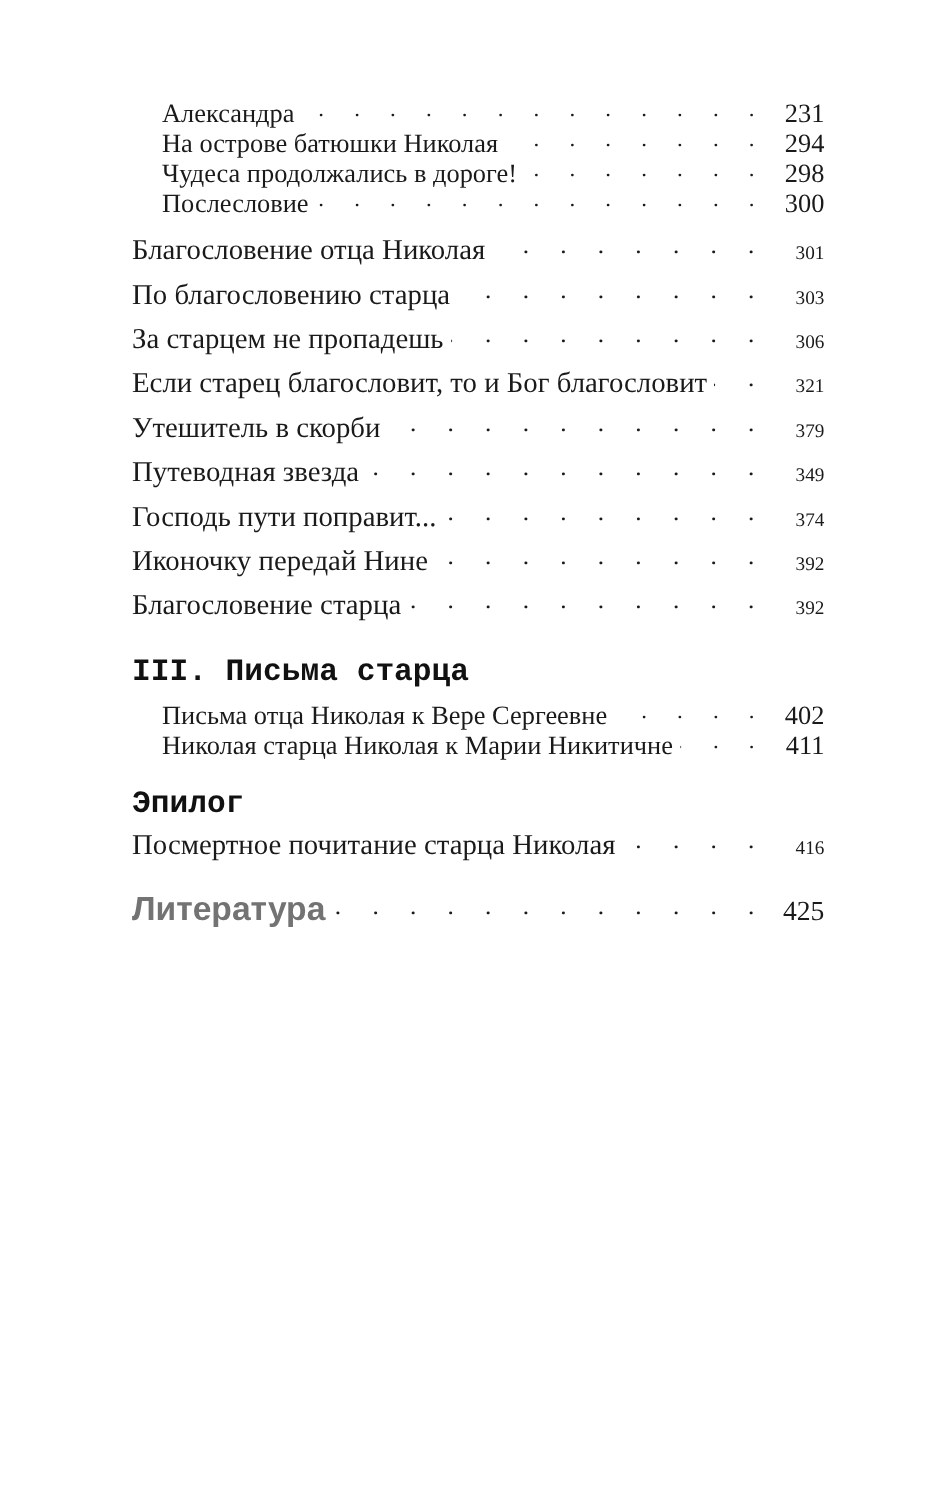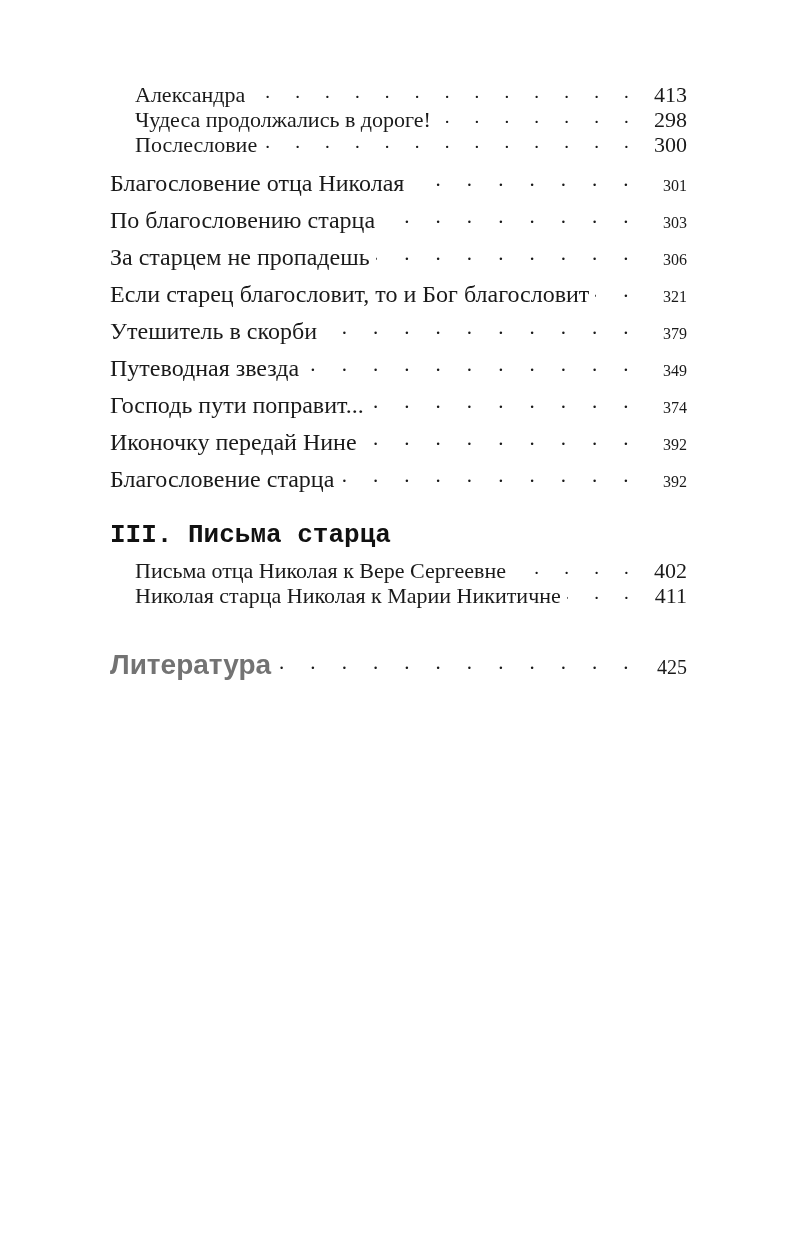--- a/index.html
+++ b/index.html
@@ -109,21 +109,21 @@
   }
 
   
   .boldrow .title {
     font-family: "Liberation Sans", sans-serif;
     font-weight: bold;
     font-size: 28px;
     color: #737373;
   }
   .boldrow .pageno {
-    font-size: 20px;
+    font-size: 23px;
   }
   .boldrow .leader { margin-left: 2px; }
 
   
   .sp-12 { height: 12px; }
   .sp-18 { height: 18px; }
   .sp-22 { height: 22px; }
   .sp-26 { height: 26px; }
   .sp-head { height: 8px; }
   .sp-plain { height: 5px; }
@@ -131,21 +131,26 @@
 </head>
 <body>
 
 <div class="page">
   <div class="toc">
 
     <div>
       <div class="row level2">
         <span class="title">Александра</span>
         <span class="leader"></span>
-        <span class="pageno">413</span>
+        <span class="pageno">231</span>
+      </div>
+      <div class="row level2">
+        <span class="title">На острове батюшки Николая</span>
+        <span class="leader"></span>
+        <span class="pageno">294</span>
       </div>
       <div class="row level2">
         <span class="title">Чудеса продолжались в дороге!</span>
         <span class="leader"></span>
         <span class="pageno">298</span>
       </div>
       <div class="row level2">
         <span class="title">Послесловие</span>
         <span class="leader"></span>
         <span class="pageno">300</span>
@@ -214,20 +219,29 @@
       </div>
       <div class="row level2">
         <span class="title">Николая старца Николая к Марии Никитичне</span>
         <span class="leader"></span>
         <span class="pageno">411</span>
       </div>
     </div>
 
     <div class="sp-26"></div>
 
+    <div>
+      <div class="heading">Эпилог</div>
+      <div class="sp-plain"></div>
+      <div class="row level1">
+        <span class="title">Посмертное почитание старца Николая</span>
+        <span class="leader"></span>
+        <span class="pageno">416</span>
+      </div>
+    </div>
 
     <div class="sp-18"></div>
 
     <div class="row level1 boldrow">
       <span class="title">Литература</span>
       <span class="leader"></span>
       <span class="pageno">425</span>
     </div>
 
   </div>

